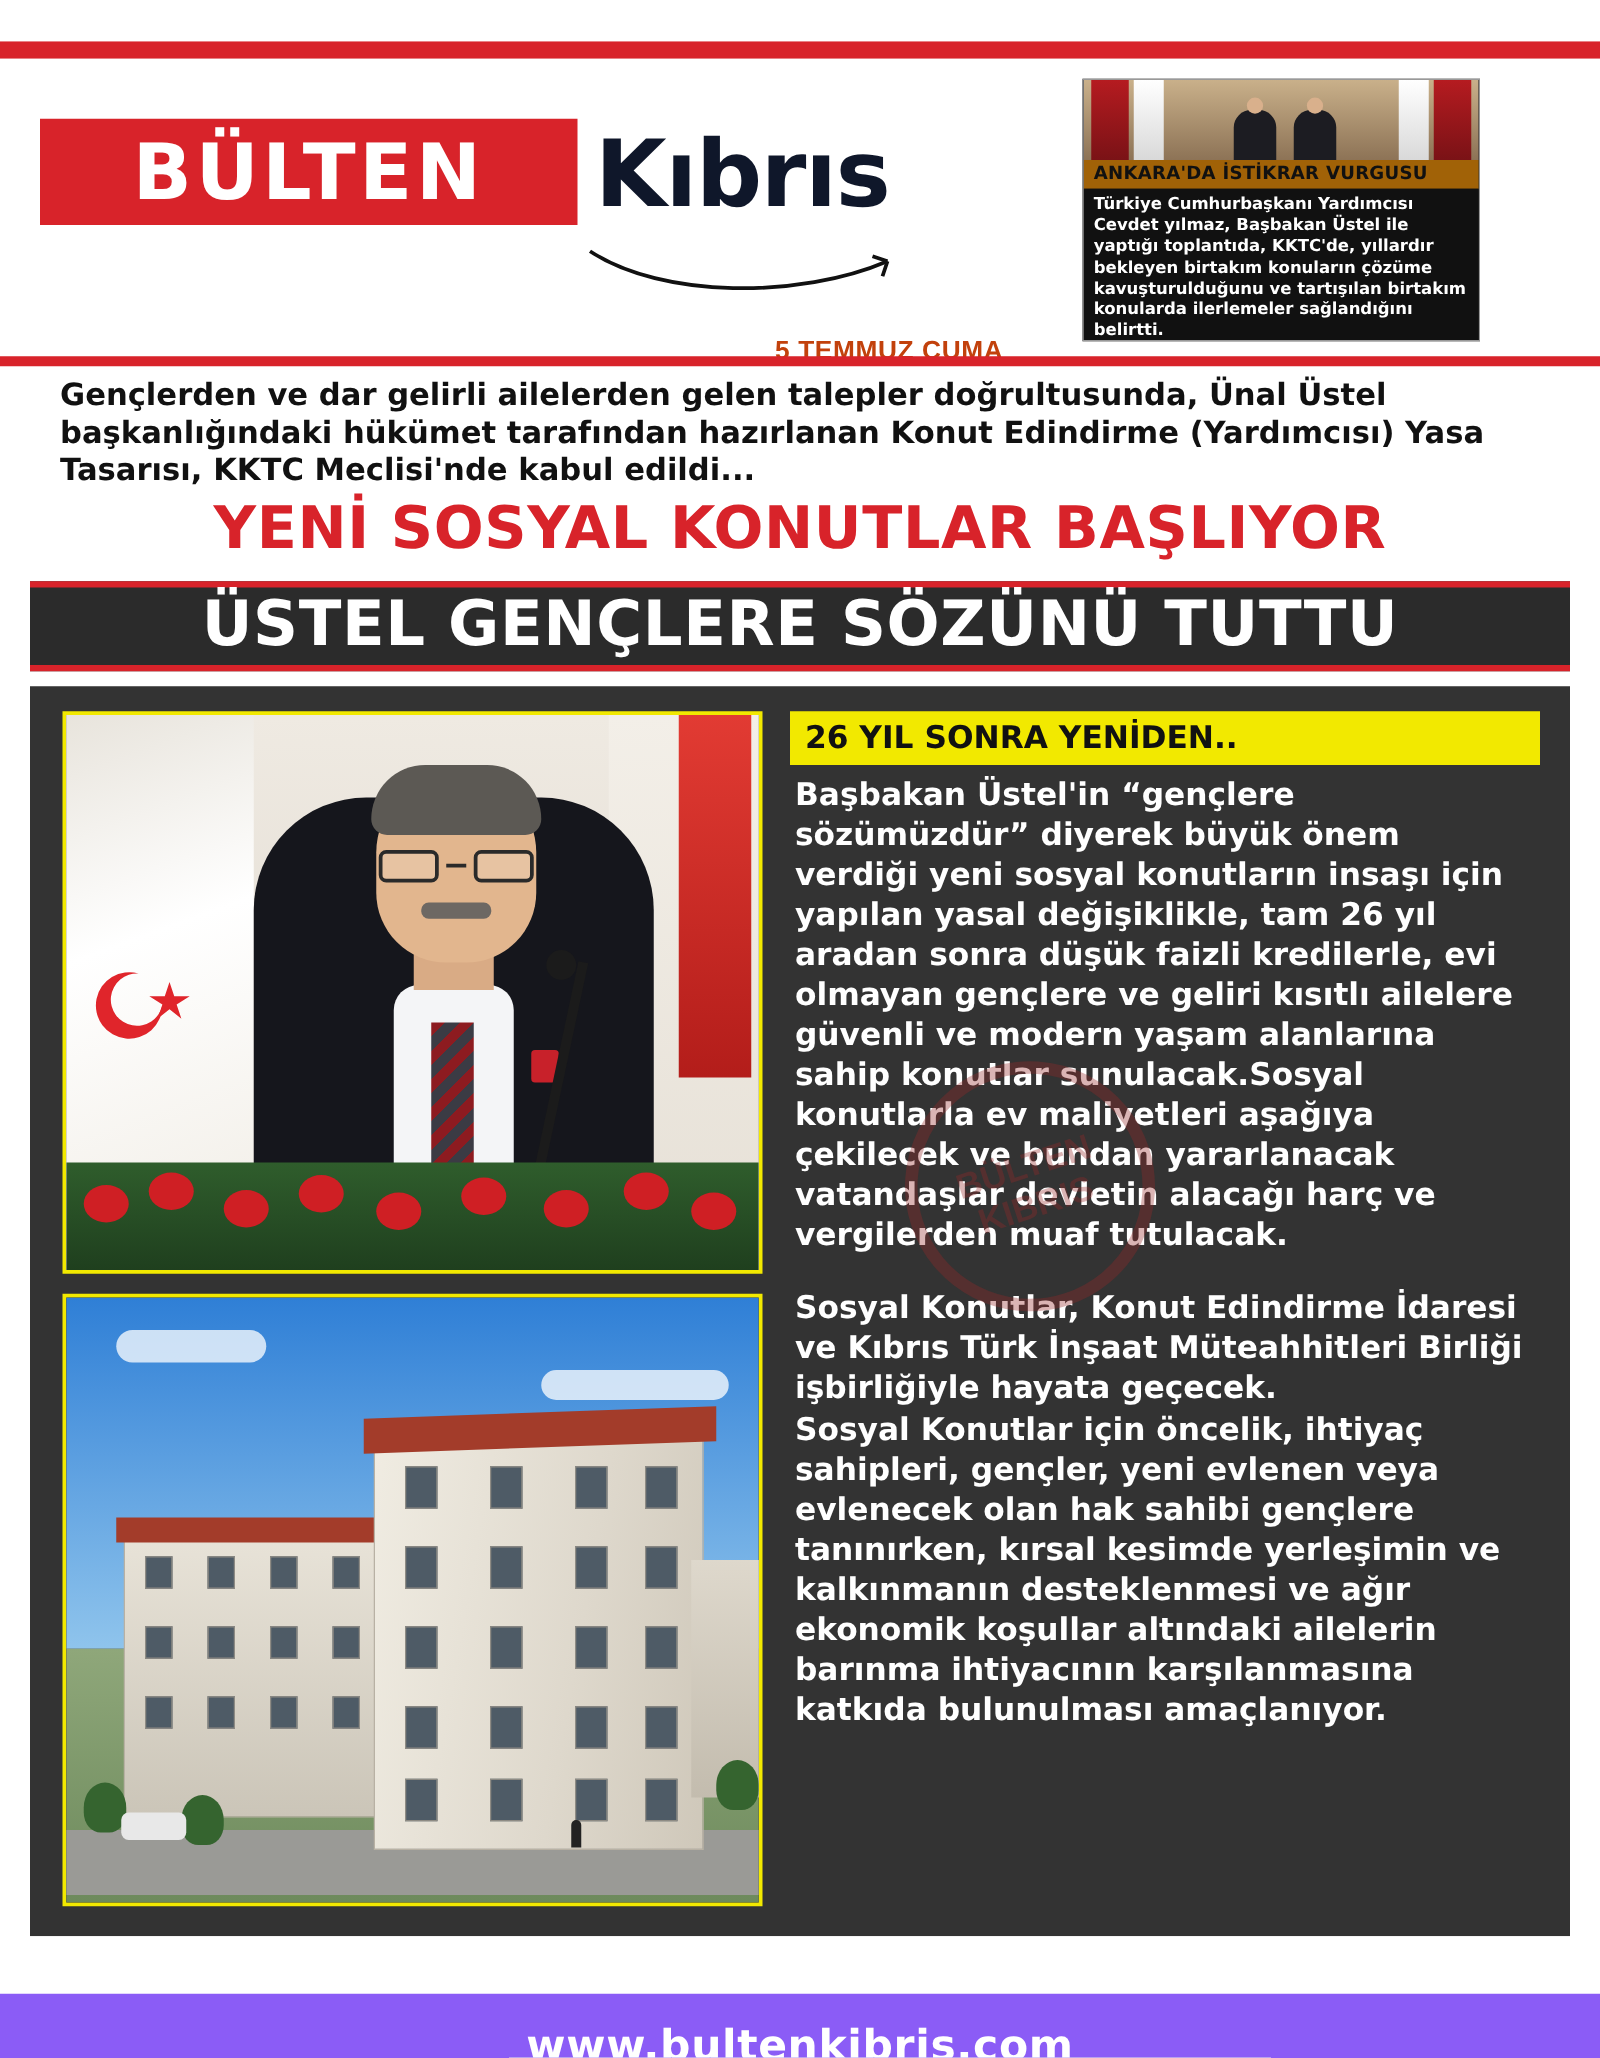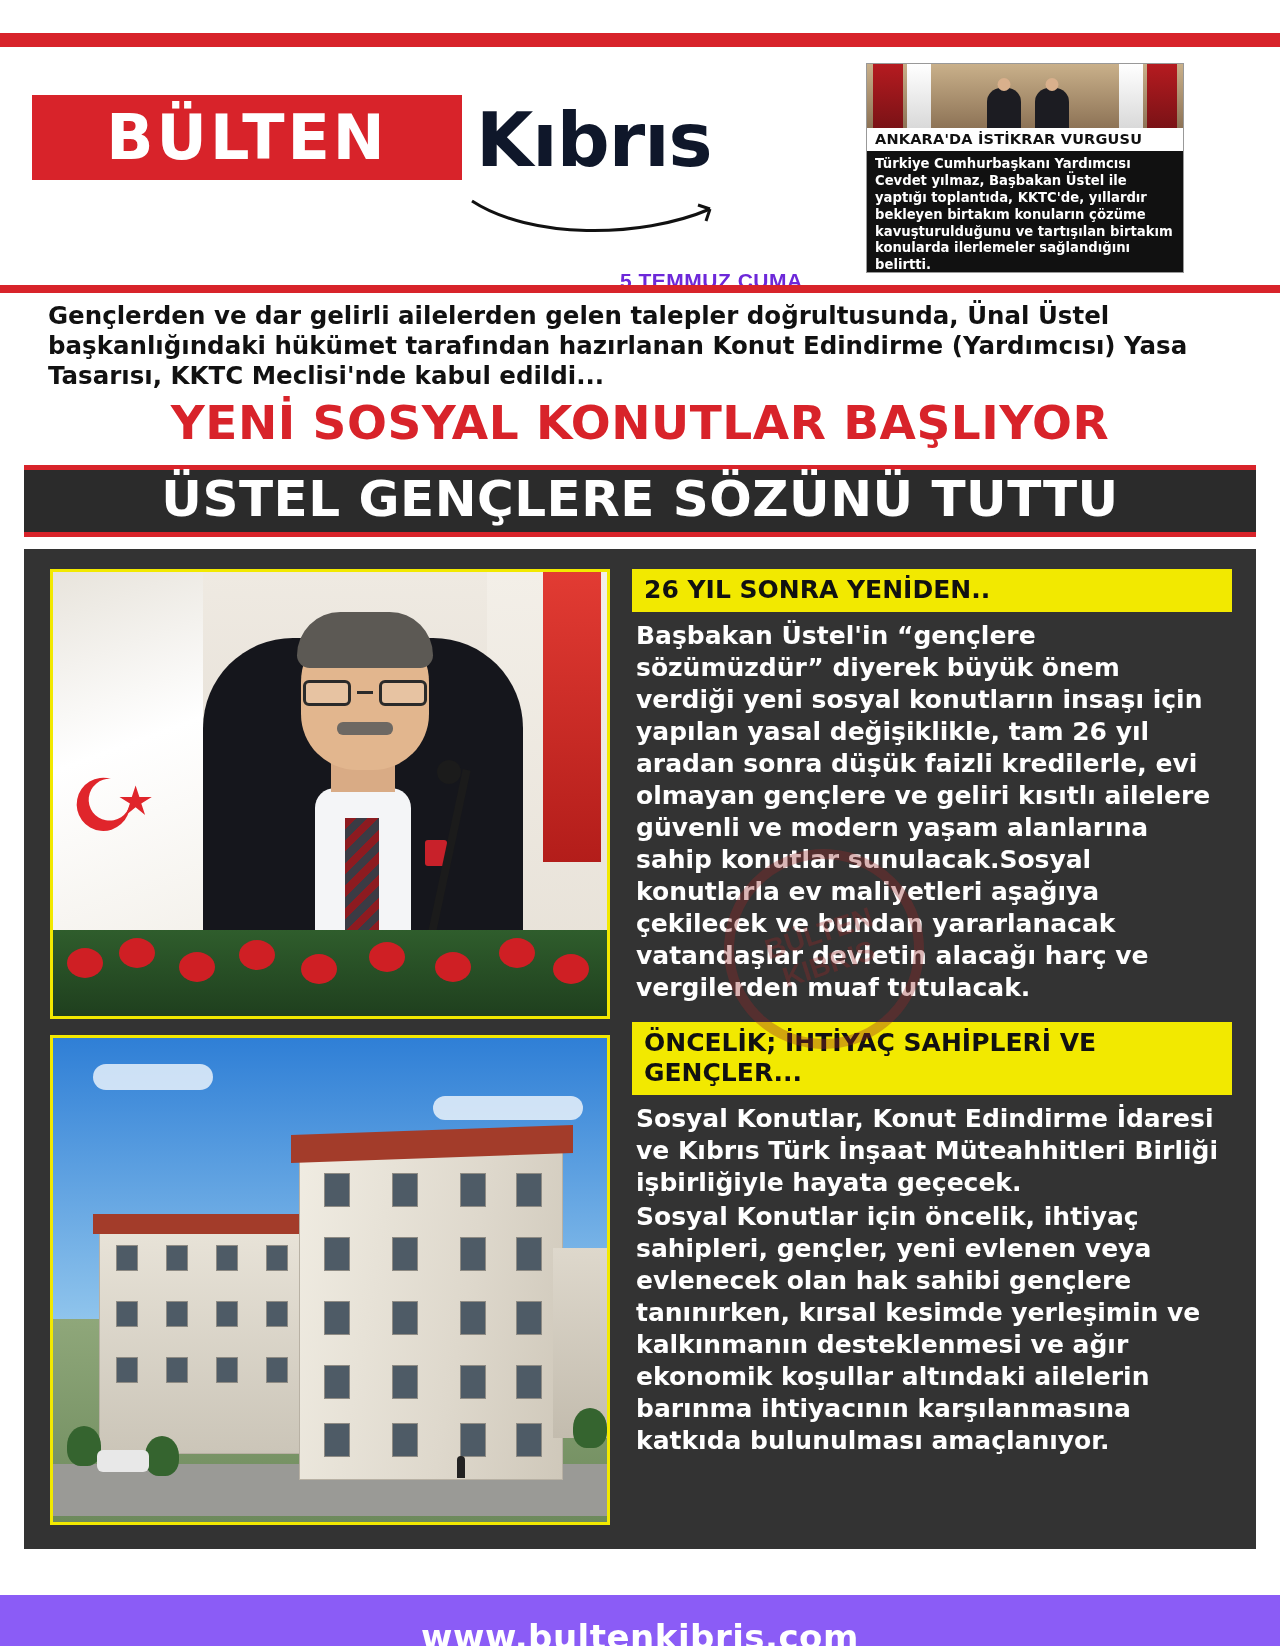--- a/index.html
+++ b/index.html
@@ -64,21 +64,21 @@
   .swoosh {
     position: absolute;
     top: 148px; left: 470px;
     width: 250px; height: 50px;
   }
   .date-line {
     position: absolute;
     top: 222px; left: 620px;
     font-size: 21px;
     font-weight: bold;
-    color: #6d28d9;
+    color: #c2410c;
     letter-spacing: 0.5px;
   }
 
   
   .teaser {
     position: absolute;
     top: 30px; left: 866px;
     width: 318px;
     height: 210px;
     border: 1px solid #999;
@@ -124,21 +124,21 @@
   .tp-person.p2 { left: 168px; }
   .tp-head {
     position: absolute;
     top: -10px; left: 50%;
     transform: translateX(-50%);
     width: 13px; height: 13px;
     border-radius: 50%;
     background: #d9b08c;
   }
   .teaser-head {
-    background: #ffffff;
+    background: #a16207;
     color: #111;
     font-size: 14.5px;
     font-weight: bold;
     padding: 3px 6px 4px 8px;
     letter-spacing: 0.2px;
     font-family: "DejaVu Sans", sans-serif;
   }
   .teaser-body {
     background: #111;
     color: #ffffff;
@@ -633,21 +633,20 @@
       <div class="p2-car" style="left:44px;top:412px;"></div>
       <div class="p2-person" style="left:404px;top:418px;"></div>
     </div>
 
     <div class="col-right">
       <div class="yellow-head">26 YIL SONRA YENİDEN..</div>
       <div class="body-text">Başbakan Üstel'in “gençlere sözümüzdür” diyerek büyük önem verdiği yeni sosyal konutların insaşı için yapılan yasal değişiklikle,  tam 26 yıl aradan sonra düşük faizli kredilerle, evi olmayan gençlere ve geliri kısıtlı ailelere güvenli ve modern yaşam alanlarına sahip konutlar sunulacak.Sosyal konutlarla ev maliyetleri aşağıya çekilecek ve bundan yararlanacak vatandaşlar devletin alacağı harç ve vergilerden muaf tutulacak.</div>
 
       <div class="gap"></div>
 
-      <div class="yellow-head">ÖNCELİK; İHTİYAÇ SAHİPLERİ VE GENÇLER...</div>
       <div class="body-text">
         <p>Sosyal Konutlar, Konut Edindirme İdaresi ve Kıbrıs Türk İnşaat Müteahhitleri Birliği işbirliğiyle hayata geçecek.</p>
         <p>Sosyal Konutlar için öncelik, ihtiyaç sahipleri, gençler, yeni evlenen veya evlenecek olan hak sahibi gençlere tanınırken, kırsal kesimde yerleşimin ve kalkınmanın desteklenmesi ve ağır ekonomik koşullar altındaki ailelerin barınma ihtiyacının karşılanmasına katkıda bulunulması amaçlanıyor.</p>
       </div>
     </div>
 
     <div class="watermark">BÜLTEN KIBRIS</div>
   </div>
 
   <div class="footer-gap"></div>

